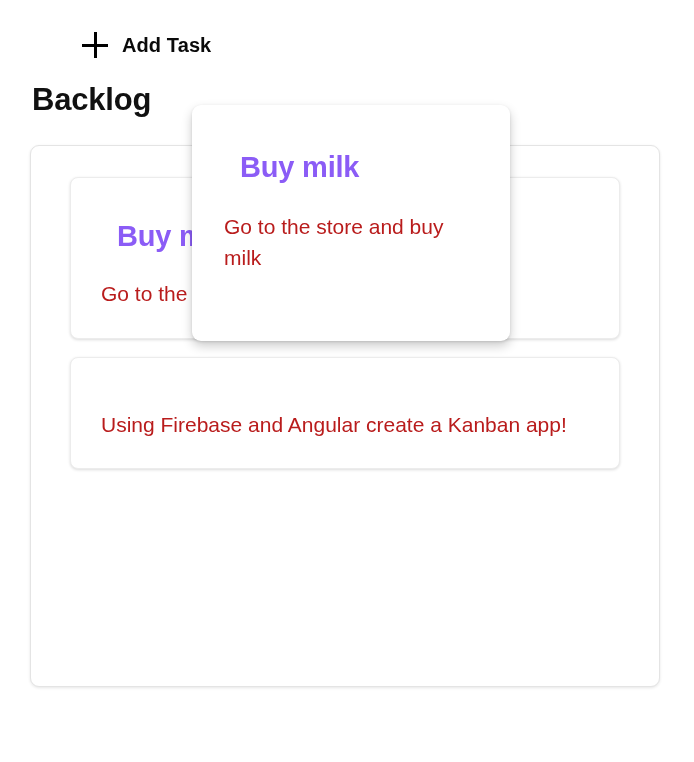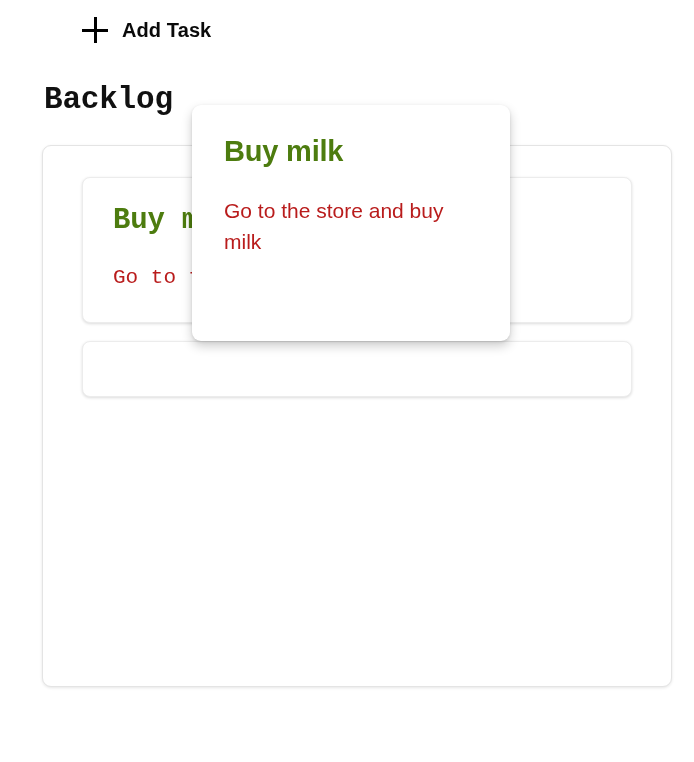--- a/index.html
+++ b/index.html
@@ -14,21 +14,21 @@
     color: #202124;
     overflow: hidden;
     position: relative;
     -webkit-font-smoothing: antialiased;
   }
 
   
   .add-task-btn {
     position: absolute;
     left: 82px;
-    top: 17px;
+    top: 32px;
     display: flex;
     align-items: center;
     gap: 14px;
     background: transparent;
     border: none;
     padding: 0;
     cursor: pointer;
     font-family: "Liberation Sans", sans-serif;
   }
   .plus-icon {
@@ -60,24 +60,23 @@
     font-size: 20px;
     font-weight: 700;
     letter-spacing: .1px;
     color: #0a0a0a;
     white-space: nowrap;
   }
 
   
   .column {
     position: absolute;
-    left: 42px;
+    left: 30px;
     top: 84px;
     width: 632px;
-    font-family: Liberation Mono, monospace;
   }
   .column-title {
     font-size: 31px;
     font-weight: 700;
     line-height: 1;
     margin: 0 0 0 2px;
     color: #111111;
     letter-spacing: -0.2px;
   }
   .column-list {
@@ -100,22 +99,22 @@
     background: #ffffff;
     border: 1px solid #ececec;
     border-radius: 8px;
     box-shadow: 0 1px 3px rgba(0,0,0,0.14);
     padding: 26px 30px 28px 30px;
   }
   .task-title {
     font-size: 29px;
     font-weight: 700;
     line-height: 1.15;
-    margin: 0;
-    color: #4d7c0f;
+    margin: 16px;
+    color: #8b5cf6;
     letter-spacing: -0.2px;
   }
   .task-desc {
     font-size: 21px;
     font-weight: 400;
     line-height: 1.45;
     margin: 26px 0 0 0;
     color: #b91c1c;
   }
 
@@ -153,20 +152,21 @@
   <h2 class="column-title">Backlog</h2>
 
   <div class="column-list">
 
     <div class="task-card">
       <h3 class="task-title">Buy milk</h3>
       <p class="task-desc">Go to the store and buy milk</p>
     </div>
 
     <div class="task-card">
+      <p class="task-desc">Using Firebase and Angular create a Kanban app!</p>
     </div>
 
   </div>
 </div>
 
 <div class="drag-preview">
   <h3 class="task-title">Buy milk</h3>
   <p class="task-desc">Go to the store and buy milk</p>
 </div>
 

